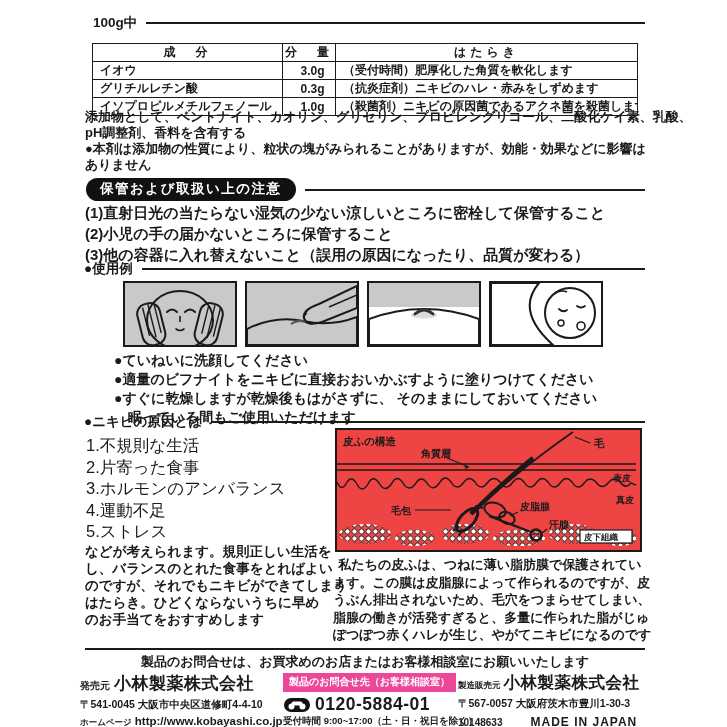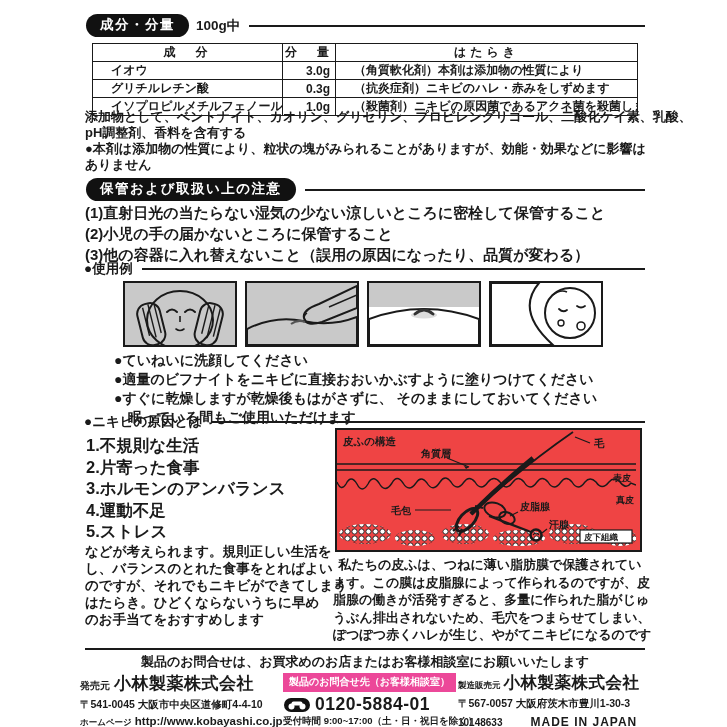--- a/index.html
+++ b/index.html
@@ -17,41 +17,41 @@
     background:#111;color:#fff;font-weight:bold;border-radius:12px;
     padding:2px 14px 3px 14px;font-size:13.5px;letter-spacing:1.5px;white-space:nowrap;
   }
   .unit{font-size:13.5px;font-weight:bold;margin-left:7px;white-space:nowrap;}
   .rule{flex:1;height:2px;background:#1a1a1a;margin-left:9px;}
   .bullet-title{font-size:13.5px;font-weight:bold;white-space:nowrap;}
 
   
   table.ing{border-collapse:collapse;table-layout:fixed;width:545px;}
   table.ing th,table.ing td{
-    border:1.5px solid #1a1a1a;font-size:12px;height:15px;padding:0 0 0 18px;
+    border:1.5px solid #1a1a1a;font-size:12px;height:15px;padding:0 0 0 7px;
     white-space:nowrap;overflow:hidden;font-weight:600;
   }
   table.ing th{text-align:center;padding:0;letter-spacing:4px;font-weight:bold;}
   td.amt{text-align:center;padding:0;}
 
   .para{font-size:13px;line-height:16px;font-weight:600;}
   .para div{white-space:nowrap;}
 
   .storage-items{font-size:15px;line-height:21px;font-weight:600;}
   .storage-items div{white-space:nowrap;}
 
   .panel{
     position:absolute;top:0;width:110px;height:62px;border:2px solid #1a1a1a;
     background:#c9c9c9;box-sizing:content-box;
   }
   .usage-notes{font-size:14px;line-height:19px;font-weight:600;}
   .usage-notes div{white-space:nowrap;}
   .usage-notes .indent{padding-left:14px;}
 
-  .causes-list{font-size:16.5px;line-height:21.5px;font-weight:bold;}
+  .causes-list{font-size:16.5px;line-height:21.5px;font-weight:normal;}
   .causes-list div{white-space:nowrap;}
   .causes-para{font-size:13.5px;line-height:17px;font-weight:600;}
   .causes-para div{white-space:nowrap;}
 
   .diagram-box{border:2px solid #1a1a1a;background:#ef4444;}
   .diagram-box svg text{font-family:"Liberation Sans","DejaVu Sans",sans-serif;font-weight:bold;fill:#1a1a1a;}
 
   .skin-caption{font-size:13px;line-height:17.6px;font-weight:600;text-align:center;}
   .skin-caption div{white-space:nowrap;}
 
@@ -76,41 +76,40 @@
   .code{font-size:10px;font-weight:600;}
   .madein{font-size:12px;font-weight:600;margin-left:28px;letter-spacing:1px;}
   svg .ln{stroke:#1a1a1a;fill:none;}
 </style>
 </head>
 <body>
 
 <div class="page">
 
   <div class="abs sec-head" style="left:86px;top:14px;width:559px;">
-    <span class="pill">成分・分量</span>
     <span class="unit">100g中</span>
     <span class="rule"></span>
   </div>
 
   <table class="ing abs" style="left:92px;top:43px;">
     <colgroup>
         <col style="width:190px">
         <col style="width:53px">
         <col style="width:302px">
       </colgroup>
     <tbody>
         <tr>
       <th>成　分</th>
       <th>分　量</th>
       <th>はたらき</th>
     </tr>
     <tr>
       <td>イオウ</td>
       <td class="amt">3.0g</td>
-      <td>（角質軟化剤）本剤は添加物の性質により</td>
+      <td>（受付時間）肥厚化した角質を軟化します</td>
     </tr>
     <tr>
       <td>グリチルレチン酸</td>
       <td class="amt">0.3g</td>
       <td>（抗炎症剤）ニキビのハレ・赤みをしずめます</td>
     </tr>
     <tr>
       <td>イソプロピルメチルフェノール</td>
       <td class="amt">1.0g</td>
       <td>（殺菌剤）ニキビの原因菌であるアクネ菌を殺菌します</td>
@@ -275,22 +274,22 @@
       <text x="183" y="80" font-size="10">皮脂腺</text>
       <text x="212" y="98" font-size="10">汗腺</text>
       <rect x="243" y="100" width="52" height="13" fill="#fff" stroke="#1a1a1a" stroke-width="1.2"></rect>
       <text x="247" y="110" font-size="8.5">皮下組織</text>
     </svg>
   </div>
 
   <div class="abs skin-caption" style="left:333px;top:556px;width:314px;">
     <div>私たちの皮ふは、つねに薄い脂肪膜で保護されてい</div>
     <div>ます。この膜は皮脂腺によって作られるのですが、皮</div>
+    <div>うぶん排出されないため、毛穴をつまらせてしまい、</div>
     <div>脂腺の働きが活発すぎると、多量に作られた脂がじゅ</div>
-    <div>うぶん排出されないため、毛穴をつまらせてしまい、</div>
     <div>ぽつぽつ赤くハレが生じ、やがてニキビになるのです</div>
   </div>
 
   <div class="abs footer-rule" style="left:85px;top:648px;width:560px;"></div>
   <div class="abs notice" style="left:85px;top:653px;width:560px;">製品のお問合せは、お買求めのお店またはお客様相談室にお願いいたします</div>
 
   <div class="fcol" style="left:80px;top:672px;">
     <div class="frow">
       <span class="role-sm">発売元</span>
       <span class="company">小林製薬株式会社</span>

